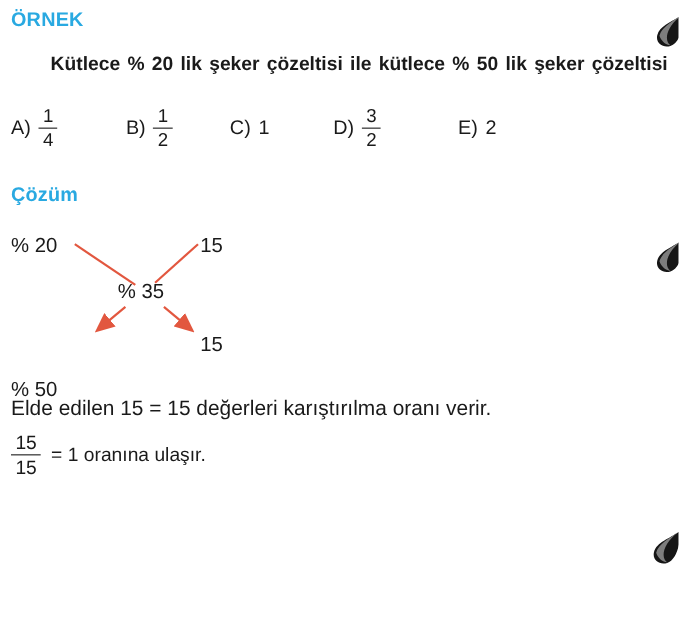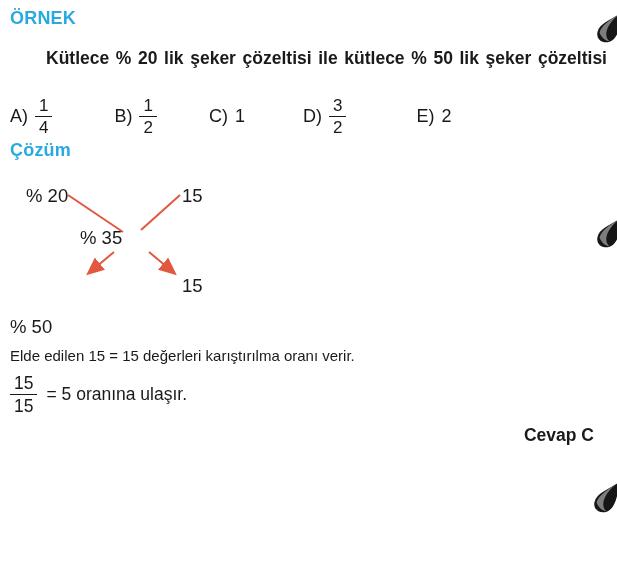--- a/index.html
+++ b/index.html
@@ -6,21 +6,21 @@
   html, body { background: #ffffff; }
   .page {
     position: relative;
     width: 617px;
     height: 576px;
     background: #ffffff;
     font-family: "Liberation Sans", "DejaVu Sans", sans-serif;
     color: #1a1a1a;
     overflow: hidden;
   }
-  .content { padding: 8px 10px 0 10px; }
+  .content { padding: 8px 28px 0 10px; }
 
   .section-heading {
     color: #29a9e1;
     font-size: 18px;
     font-weight: bold;
     letter-spacing: 0.2px;
   }
 
   .question {
     margin-top: 12px;
@@ -52,39 +52,39 @@
     align-items: center;
     font-size: 17px;
     line-height: 19px;
   }
   .frac .num {
     border-bottom: 1.6px solid #1a1a1a;
     padding: 0 4px 1px 4px;
   }
   .frac .den { padding-top: 1px; }
 
-  .solution-heading { }
+  .solution-heading { margin-top: 27px; }
 
   .diagram {
     position: relative;
     margin-top: 24px;
     width: 270px;
     height: 120px;
     font-size: 18.5px;
   }
   .diagram .dlabel { position: absolute; white-space: nowrap; }
-  .dlabel.tl { left: 16px;   top: 0; }
+  .dlabel.tl { left: 0;   top: 0; }
   .dlabel.tr { left: 172px; top: 0; }
-  .dlabel.c  { left: 70px;  top: 42px; text-align: center; }
+  .dlabel.c  { left: 97px;  top: 42px; text-align: center; }
   .dlabel.bl { left: 0;   top: 90px; margin-top: 41px; }
   .dlabel.br { left: 172px; top: 90px; }
   .diagram svg { position: absolute; left: 0; top: 0; }
 
   .expl-1 { margin-top: 19px; font-size: 17.5px; }
-  .expl-2 { margin-top: 42px; font-size: 15px; }
+  .expl-2 { margin-top: 29px; font-size: 19px; }
 
   .frac-row {
     margin-top: 9px;
     display: flex;
     align-items: center;
     font-size: 17.5px;
   }
   .frac-row .frac { font-size: 17.5px; line-height: 20px; }
   .frac-row .tail { margin-left: 9px; }
 
@@ -172,24 +172,23 @@
     </div>
 
 
     <div class="expl-2">Elde edilen 15 = 15 değerleri karıştırılma oranı verir.</div>
 
     <div class="frac-row">
       <span class="frac">
         <span class="num">15</span>
         <span class="den">15</span>
       </span>
-      <span class="tail">= 5 oranına ulaşır.</span>
-    </div>
-
-    <div class="answer-line">Cevap C</div>
+      <span class="tail">= 1 oranına ulaşır.</span>
+    </div>
+
   </div>
 
   <svg class="ink-drop drop-1" viewBox="0 0 30 34">
     <path d="M28,1 C20,8 6,11 3.5,21 C1.8,28.5 9,33 15.5,30.8 C23,28.3 27,17 28,1 Z" fill="#161616"></path>
     <path d="M28,1 C17,9 8,13 5.5,21.5 C7.5,27 11.5,29.8 15.5,30.2 C9.5,26 11,13 28,1 Z" fill="#7d7d7d"></path>
   </svg>
   <svg class="ink-drop drop-2" viewBox="0 0 30 34">
     <path d="M28,1 C20,8 6,11 3.5,21 C1.8,28.5 9,33 15.5,30.8 C23,28.3 27,17 28,1 Z" fill="#161616"></path>
     <path d="M28,1 C17,9 8,13 5.5,21.5 C7.5,27 11.5,29.8 15.5,30.2 C9.5,26 11,13 28,1 Z" fill="#7d7d7d"></path>
   </svg>

